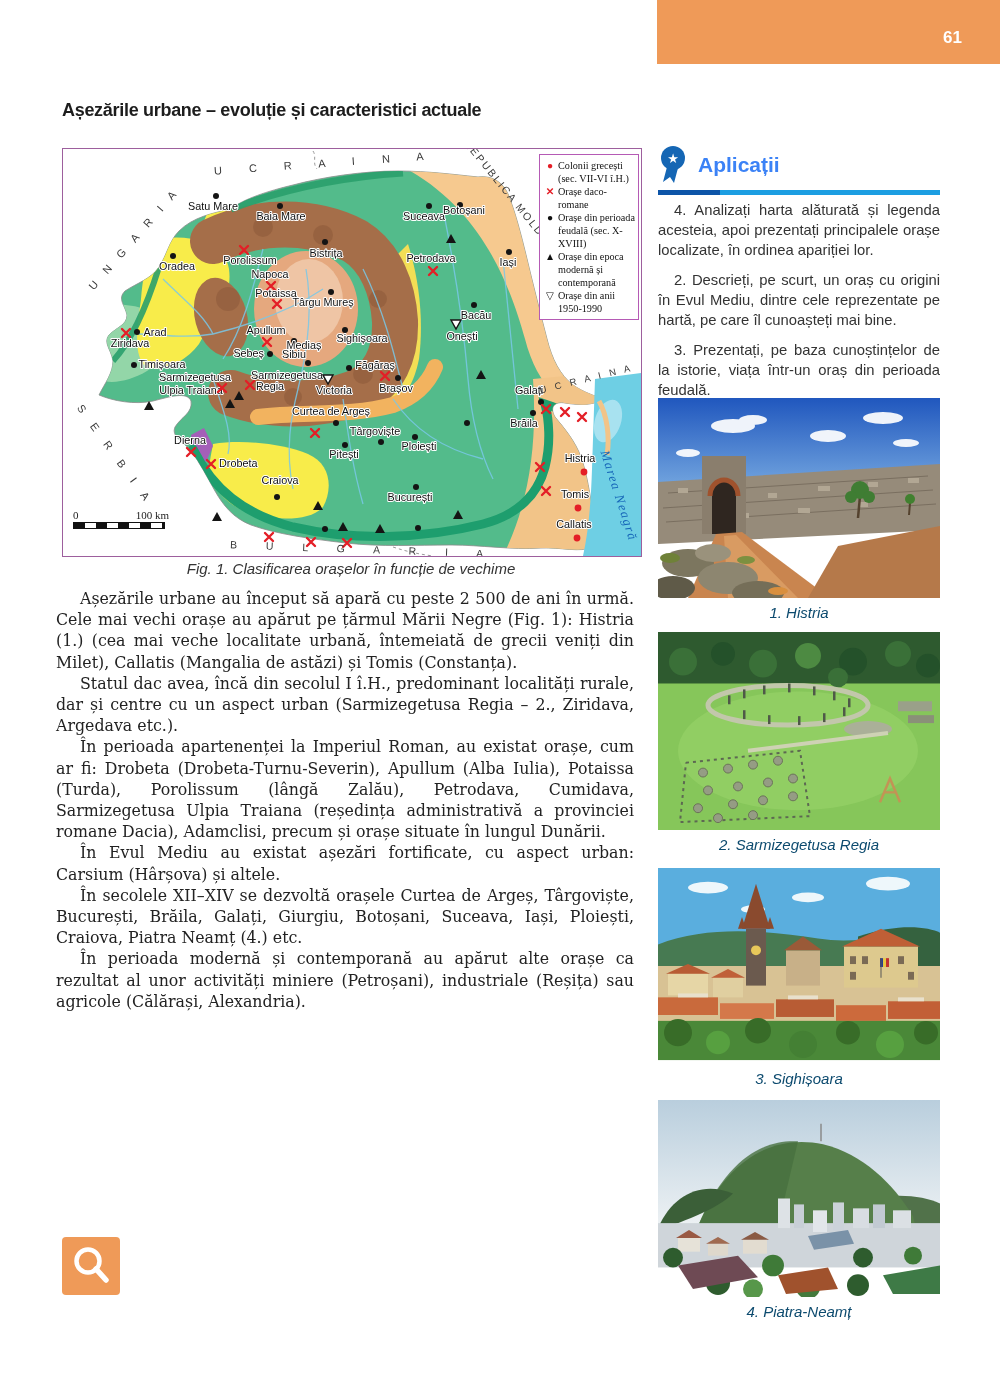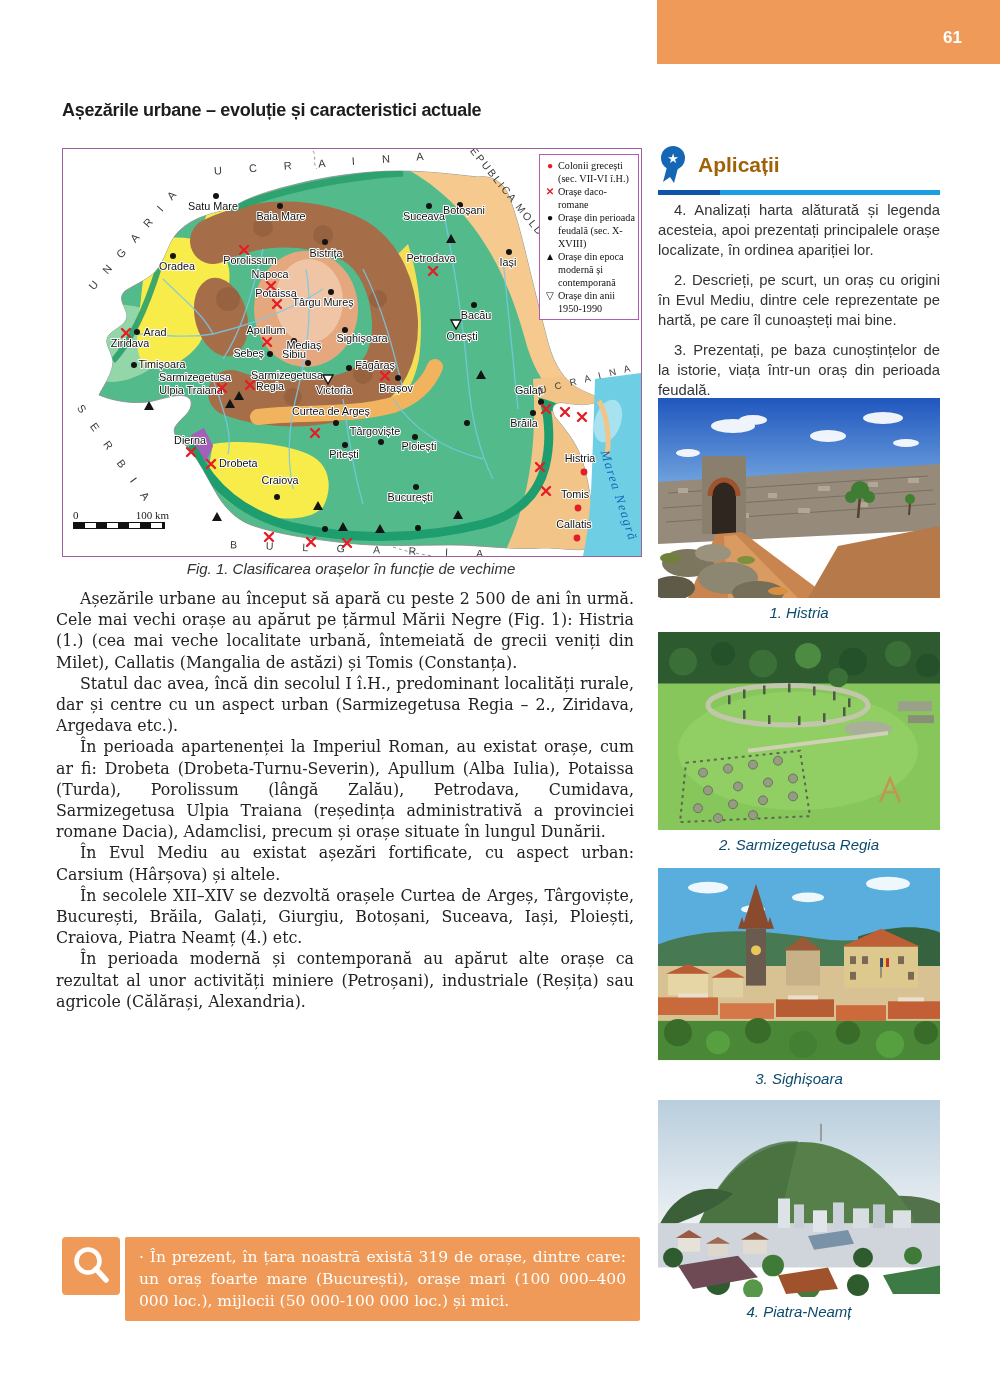--- a/index.html
+++ b/index.html
@@ -17,21 +17,21 @@
   .lm-k{color:#111;}
   .legend-text{flex:1;}
   .scalebar{position:absolute;left:8px;top:360px;width:100px;}
   .scalebar .labels{display:flex;justify-content:space-between;font-family:"Liberation Serif",serif;font-size:11px;color:#222;padding:0 2px 1px 2px;}
   .scalebar .bar{width:90px;height:5px;margin-left:2px;border:1px solid #111;background:repeating-linear-gradient(90deg,#111 0 11px,#fff 11px 22px);}
   .fig-caption{position:absolute;left:62px;top:560px;width:578px;text-align:center;font-style:italic;font-size:15px;color:#333;}
   .body-text{position:absolute;left:56px;top:588px;width:578px;font-family:"DejaVu Serif",serif;font-size:15.8px;line-height:21.2px;color:#222;text-align:justify;}
   .para{text-indent:24px;margin:0;}
   .sidebar-head{position:absolute;left:658px;top:144px;width:282px;}
   .app-header{display:flex;align-items:center;gap:10px;height:42px;}
-  .app-title{color:#a16207;font-size:21px;font-weight:bold;}
+  .app-title{color:#3b82f6;font-size:21px;font-weight:bold;}
   .app-underline{margin-top:4px;height:5px;display:flex;}
   .app-underline .seg1{width:62px;background:#0d55a8;}
   .app-underline .seg2{flex:1;background:#1c9ee2;}
   .app-items{position:absolute;left:658px;top:200px;width:282px;}
   .app-item{font-size:14.8px;line-height:20px;color:#333;text-align:justify;text-indent:16px;margin:0 0 10px 0;}
   .photo{position:absolute;left:658px;width:282px;}
   .photo-caption{position:absolute;left:658px;width:282px;text-align:center;font-style:italic;font-size:15px;color:#0c4a6e;}
   .note-icon{position:absolute;left:62px;top:1237px;width:58px;height:58px;background:#ef9a58;border-radius:4px;}
   .note-box{position:absolute;left:125px;top:1237px;width:515px;min-height:84px;background:#ef9a58;border-radius:2px;box-sizing:border-box;padding:9px 14px;}
   .note-text{font-family:"DejaVu Serif",serif;font-size:15.5px;line-height:22px;color:#fff;text-align:justify;margin:0;}
@@ -515,17 +515,14 @@
     <path d="M225,178 L282,168 L282,197 L235,197 Z" fill="#3e7a46"></path>
   </svg>
   <div class="photo-caption" style="top:1303px;">4. Piatra-Neamț</div>
 
   <div class="note-icon">
     <svg width="58" height="58" viewBox="0 0 58 58">
       <circle cx="26" cy="24" r="11.5" stroke="#fff" stroke-width="4.5" fill="none"></circle>
       <line x1="34" y1="32" x2="44" y2="43" stroke="#fff" stroke-width="5.5" stroke-linecap="round"></line>
     </svg>
   </div>
-  <div class="note-box">
-    <p class="note-text">·  În prezent, în țara noastră există 319 de orașe, dintre care: un oraș foarte mare (București), orașe mari (100 000–400 000 loc.), mijlocii (50 000-100 000 loc.) și mici.</p>
-  </div>
 
 </div>
 
 </body></html>

